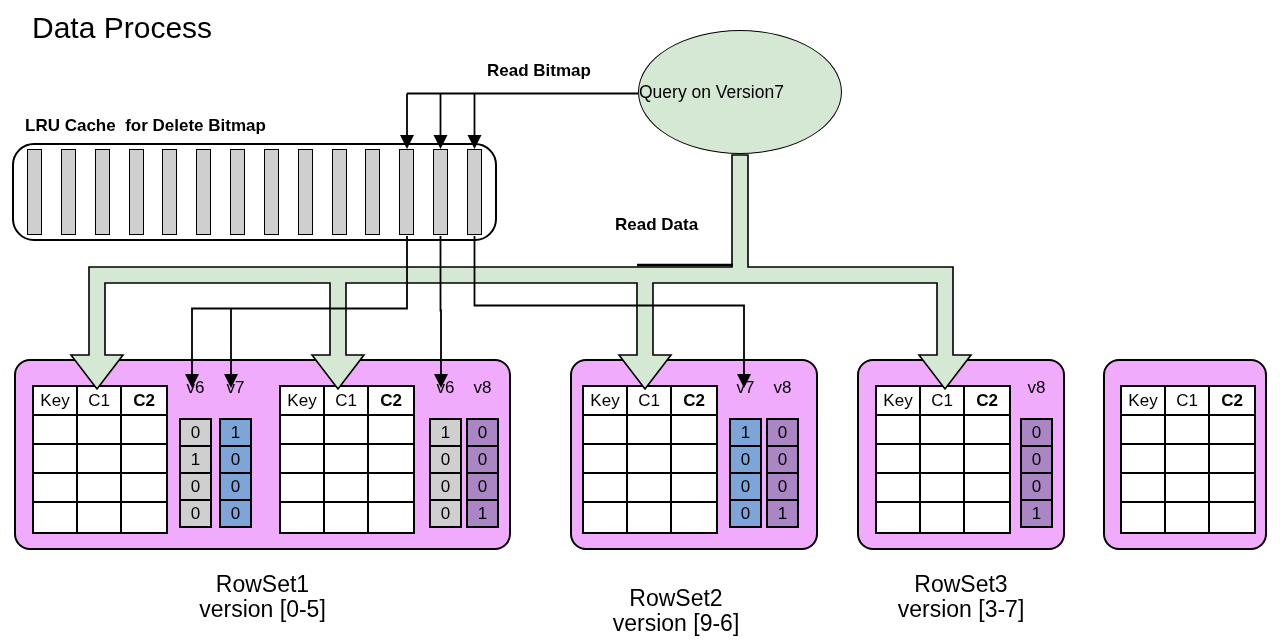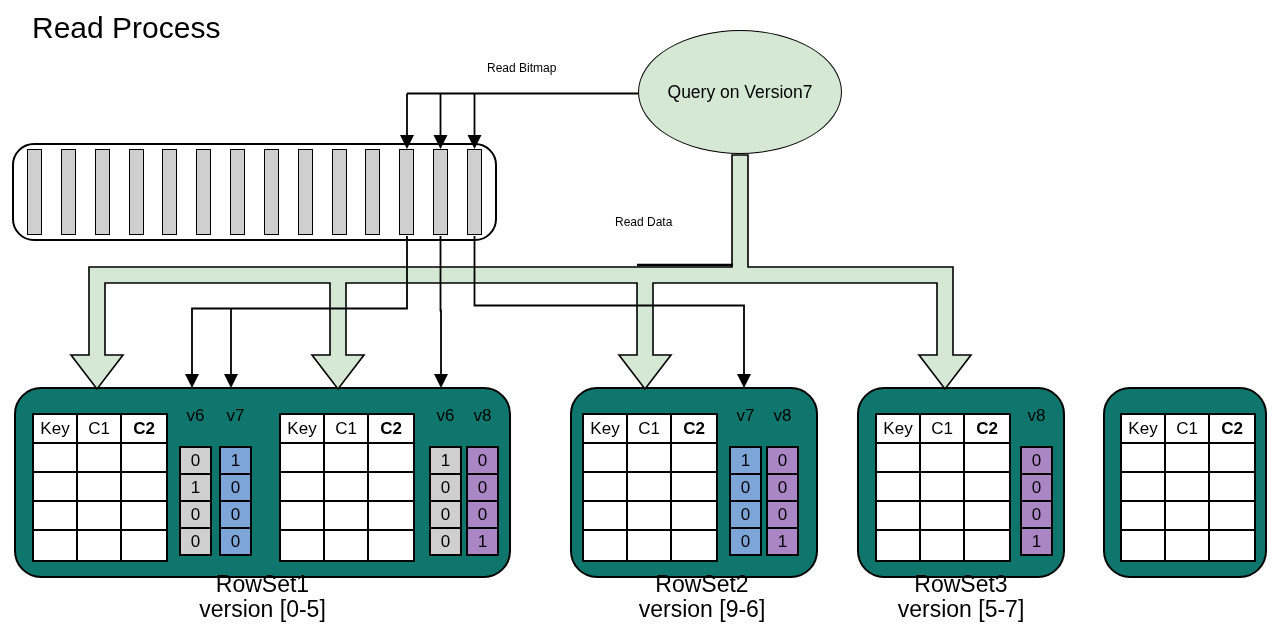--- a/index.html
+++ b/index.html
@@ -4,42 +4,42 @@
 <style>
   :root{
     --green:#d5e8d4; --gray:#cfcfcf; --blue:#7da5d8; --purple:#ab86c4; --ink:#000000;
   }
   html,body{margin:0;padding:0;background:#ffffff;}
   .page{
     position:relative; width:1280px; height:640px; overflow:hidden;
     font-family:"Liberation Sans", sans-serif; color:var(--ink); background:#ffffff;
   }
   .title{position:absolute; left:32px; top:11px; font-size:30px; letter-spacing:0px;}
-  .lbl{position:absolute; font-size:12px; white-space:pre;}
+  .lbl{position:absolute; font-size:17px; white-space:pre;font-weight:bold;}
   .lru-lbl{left:25px; top:116px;}
   .rb-lbl{left:487px; top:61px;}
   .rd-lbl{left:615px; top:215px;text-align:right;}
 
   .ellipse{
     position:absolute; left:638px; top:30px; width:204px; height:124px;
     border:1.6px solid var(--ink); border-radius:50%; background:var(--green);
-    display:flex; align-items:center; justify-content:center; font-size:17.5px;
+    display:flex; align-items:center; justify-content:flex-start; font-size:17.5px;
     box-sizing:border-box;
   }
 
   .lru{
     position:absolute; left:12px; top:143px; width:485px; height:98px;
     border:2px solid var(--ink); border-radius:22px; background:#fff; box-sizing:border-box;
   }
   .slots{display:flex; justify-content:space-between; align-items:center; height:100%; padding:0 13px;}
   .lru-bar{width:15px; height:86px; background:var(--gray); border:1.6px solid var(--ink); box-sizing:border-box;}
 
   .rowset{
-    position:absolute; top:387px; height:191px; background:#0f766e;
-    border:2px solid var(--ink); border-radius:27px; box-sizing:border-box;
+    position:absolute; top:359px; height:191px; background:#f0abfc;
+    border:2px solid var(--ink); border-radius:16px; box-sizing:border-box;
   }
   .dtable{
     position:absolute; top:24px; display:grid;
     grid-template-columns:repeat(3,44px); grid-auto-rows:29px;
     border:2px solid var(--ink); background:#fff;
   }
   .cell{border-right:2px solid var(--ink); border-bottom:2px solid var(--ink); box-sizing:border-box;
         display:flex; align-items:center; justify-content:center; font-size:17px;}
   .cell:nth-child(3n){border-right:none;font-weight:bold;}
   .cell:nth-last-child(-n+3){border-bottom:none;}
@@ -54,21 +54,22 @@
 
   .rslabel{position:absolute; top:572px; text-align:center; font-size:23px; line-height:25px;}
 
   svg.overlay{position:absolute; left:0; top:0; pointer-events:none;}
 </style>
 </head>
 <body>
 
 <div class="page">
 
-  <div class="title">Read Process</div>
+  <div class="title">Data Process</div>
+  <div class="lbl lru-lbl">LRU Cache  for Delete Bitmap</div>
   <div class="lbl rb-lbl">Read Bitmap</div>
   <div class="lbl rd-lbl">Read Data</div>
 
   <div class="lru">
     <div class="slots">
         <div class="lru-bar"></div>
         <div class="lru-bar"></div>
         <div class="lru-bar"></div>
         <div class="lru-bar"></div>
         <div class="lru-bar"></div>
@@ -183,21 +184,21 @@
           <div class="bmcell">0</div>
         </div>
         <div class="bmlabel" style="left: 194px;">v8</div>
         <div class="bmcol" style="left: 194px; background: var(--purple);">
           <div class="bmcell">0</div>
           <div class="bmcell">0</div>
           <div class="bmcell">0</div>
           <div class="bmcell">1</div>
         </div>
       </div>
-      <div class="rslabel" style="left: 578px; width: 248px;">
+      <div class="rslabel" style="left: 552px; width: 248px; margin-top: 14px;">
         <div>RowSet2</div>
         <div>version [9-6]</div>
       </div>
       <div class="rowset" style="left: 857px; width: 208px;">
         <div class="dtable" style="left: 16px;">
           <div class="cell head">Key</div>
           <div class="cell head">C1</div>
           <div class="cell head">C2</div>
           <div class="cell"></div>
           <div class="cell"></div>
@@ -215,21 +216,21 @@
         <div class="bmlabel" style="left: 161px;">v8</div>
         <div class="bmcol" style="left: 161px; background: var(--purple);">
           <div class="bmcell">0</div>
           <div class="bmcell">0</div>
           <div class="bmcell">0</div>
           <div class="bmcell">1</div>
         </div>
       </div>
       <div class="rslabel" style="left: 857px; width: 208px;">
         <div>RowSet3</div>
-        <div>version [5-7]</div>
+        <div>version [3-7]</div>
       </div>
       <div class="rowset" style="left: 1103px; width: 164px;">
         <div class="dtable" style="left: 15px;">
           <div class="cell head">Key</div>
           <div class="cell head">C1</div>
           <div class="cell head">C2</div>
           <div class="cell"></div>
           <div class="cell"></div>
           <div class="cell"></div>
           <div class="cell"></div>

